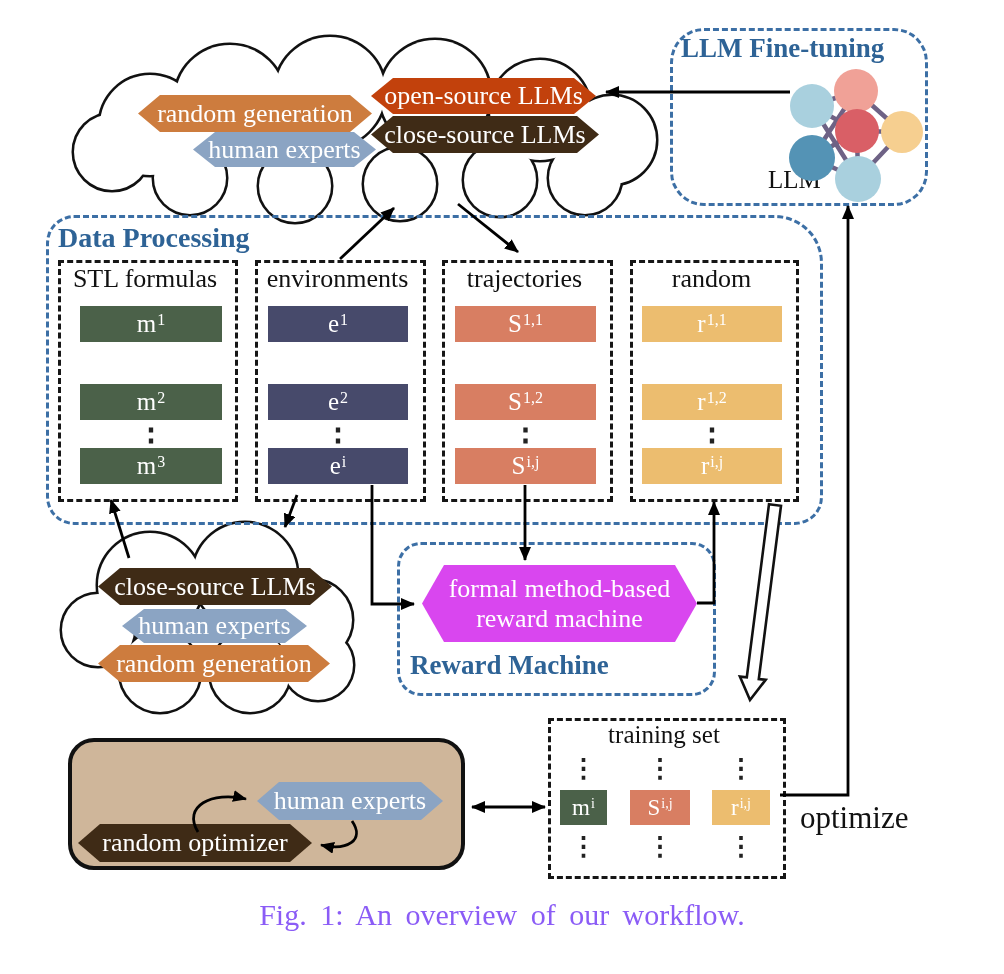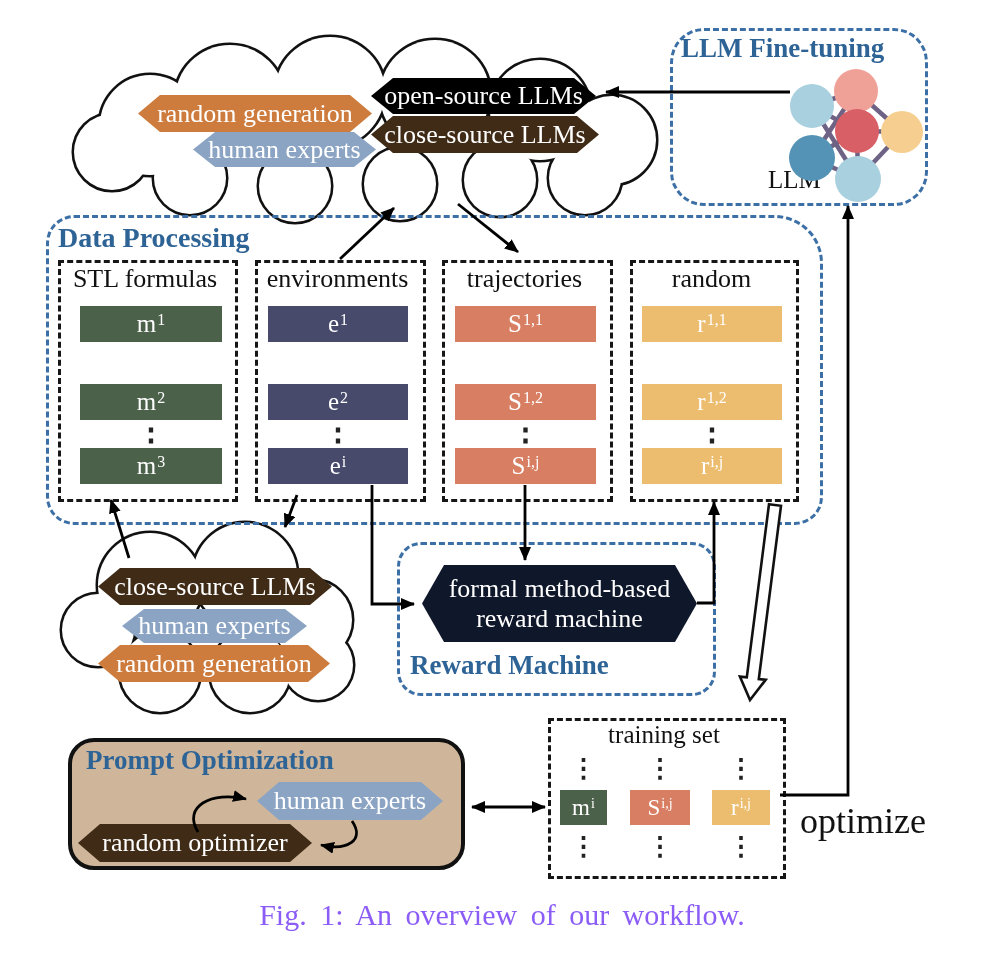--- a/index.html
+++ b/index.html
@@ -12,23 +12,23 @@
   .blue-dash{position:absolute;border:3px dashed #3c6fa5;background:transparent;}
   .black-dash{position:absolute;border:3px dashed #161616;background:transparent;}
   .group-title{position:absolute;font-weight:bold;color:#2e6396;font-size:28px;white-space:nowrap;}
 
   
   .hex{position:absolute;display:flex;align-items:center;justify-content:center;
        color:#fff;font-size:26px;white-space:nowrap;
        clip-path:polygon(0 50%,22px 0,calc(100% - 22px) 0,100% 50%,calc(100% - 22px) 100%,22px 100%);}
   .hex.orange{background:#cd7c3e;}
   .hex.bluegray{background:#8ba4c3;}
-  .hex.greenlight{background:#000000;}
+  .hex.greenlight{background:#c2410c;}
   .hex.darkbrown{background:#3f2b16;}
-  .hex.tan{background:#0f172a;flex-direction:column;line-height:30px;}
+  .hex.tan{background:#d946ef;flex-direction:column;line-height:30px;}
 
   
   .bar{position:absolute;height:36px;display:flex;align-items:center;justify-content:center;
        color:#fff;font-size:25px;}
   .bar sup{font-size:16px;position:relative;top:-4px;margin-left:1px;line-height:0;}
   .bar.green{background:#4b6149;}
   .bar.navy{background:#474a6b;}
   .bar.salmon{background:#d87e62;}
   .bar.yellow{background:#ecbd6f;}
   .col-header{position:absolute;font-size:26px;color:#111;text-align:center;white-space:nowrap;}
@@ -219,24 +219,23 @@
       <sup>i,j</sup>
 </div>
 <div class="mini-bar" style="left:712px;top:790px;width:58px;background:#ecbd6f;">
   <span>r</span>
       <sup>i,j</sup>
 </div>
 <div class="vdots" style="left:560px;top:834px;width:47px;font-size:26px;">⋮</div>
 <div class="vdots" style="left:630px;top:834px;width:60px;font-size:26px;">⋮</div>
 <div class="vdots" style="left:712px;top:834px;width:58px;font-size:26px;">⋮</div>
 
-<div class="plain-label" style="left:800px;top:800px;font-size:36px;">optimize</div>
+<div class="plain-label" style="left:800px;top:800px;font-size:31px;">optimize</div>
 
 <div id="prompt-box"></div>
-<div class="group-title" style="left:86px;top:745px;font-size:27px;">Prompt Optimization</div>
 <div class="hex bluegray" style="left:257px;top:782px;width:186px;height:38px;">
   <span>human experts</span>
 </div>
 <div class="hex darkbrown" style="left:78px;top:824px;width:234px;height:38px;">
   <span>random optimizer</span>
 </div>
 
 <div id="caption">Fig. 1: An overview of our workflow.</div>
 
 <svg id="fg" class="layer">

